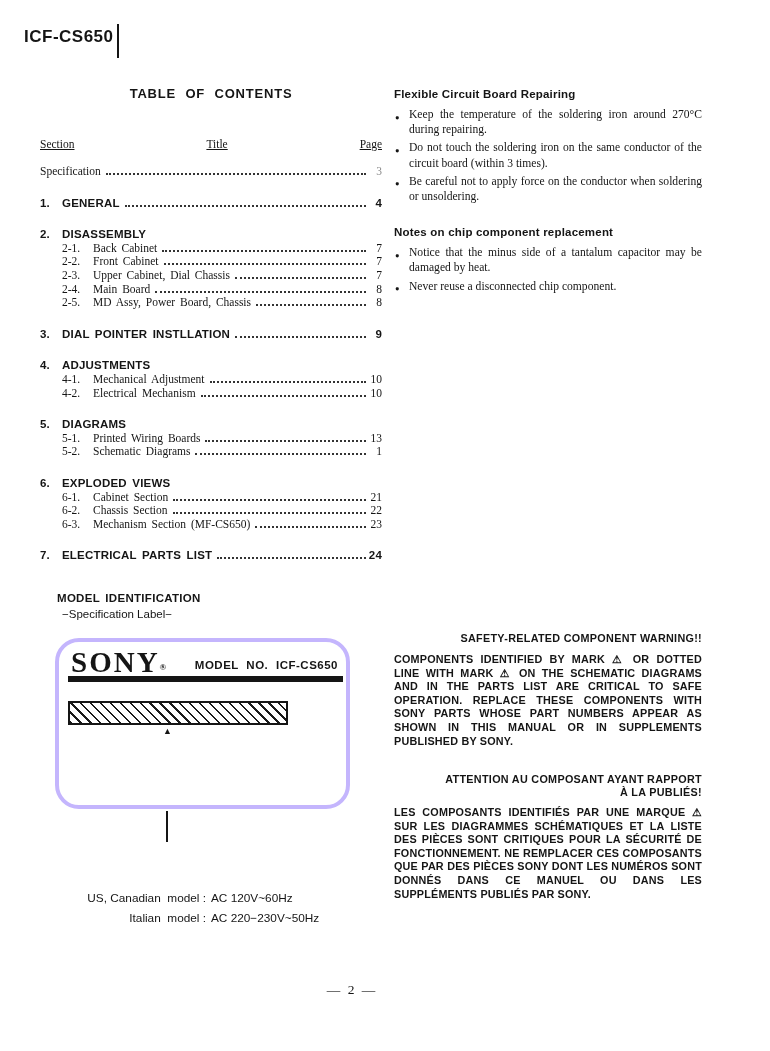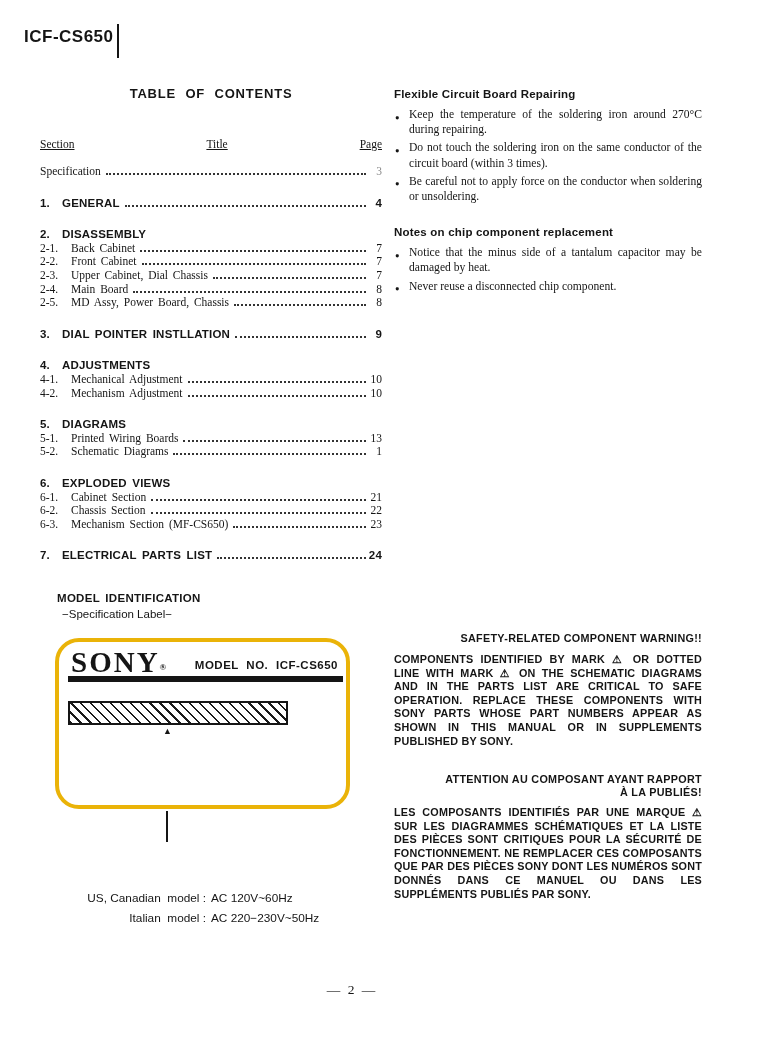--- a/index.html
+++ b/index.html
@@ -26,21 +26,21 @@
   .toc-head { display:flex; justify-content:space-between; margin-top:37px; font-size:11.5px; }
   .toc-head span { text-decoration:underline; }
   .toc-rows { margin-top:15px; font-size:11.5px; }
   .trow { display:flex; align-items:baseline; line-height:13.6px; }
   .trow .num { flex:none; }
   .trow .ttl { flex:none; padding-right:2px; word-spacing:2px; white-space:pre; }
   .leader { flex:1; border-bottom:2px dotted #333; height:10px; margin:0 3px; min-width:8px; }
   .pg { flex:none; min-width:13px; text-align:right; }
   .trow.section { font-family:"Liberation Sans", sans-serif; font-weight:bold; margin-top:18px; letter-spacing:0.2px; }
   .trow.section .num { width:22px; }
-  .trow.sub { }
+  .trow.sub { margin-left:22px; }
   .trow.sub .num { width:31px; }
   .trow.plain .pg { color:#8a8a8a; }
 
   
   .rcol { position:absolute; left:394px; top:88px; width:308px; }
   .note + .note { margin-top:22px; }
   .note-heading {
     font-family:"Liberation Sans", sans-serif; font-weight:bold; font-size:11.5px;
     margin-bottom:7px; letter-spacing:0.2px;
   }
@@ -51,21 +51,21 @@
   }
   .bullet::before { content:"●"; position:absolute; left:1px; top:2.5px; font-size:7.5px; }
 
   
   .model-id { position:absolute; left:57px; top:592px; width:310px; font-family:"Liberation Sans", sans-serif; }
   .mi-title { font-weight:bold; font-size:11.5px; letter-spacing:0.3px; word-spacing:2px; }
   .mi-sub { font-size:11.5px; margin-top:4px; margin-left:5px; }
 
   .spec-label {
     position:absolute; left:55px; top:638px; width:295px; height:171px;
-    border:4px solid #eab308; border-radius:24px;
+    border:4px solid #c4b5fd; border-radius:24px;
   }
   .sony-logo {
     position:absolute; left:12px; top:4px;
     font-family:"Liberation Serif", serif; font-weight:bold; font-size:29px; letter-spacing:2px;
   }
   .sony-reg { font-size:9px; letter-spacing:0; vertical-align:2px; }
   .model-no {
     position:absolute; right:8px; top:17px;
     font-family:"Liberation Sans", sans-serif; font-weight:bold; font-size:11.5px;
     letter-spacing:0.5px; word-spacing:4px;
@@ -177,21 +177,21 @@
 
     </div>
         <div class="trow sub">
       <span class="num">4-1.</span>
       <span class="ttl">Mechanical Adjustment</span>
       <span class="leader"></span>
       <span class="pg">10</span>
     </div>
         <div class="trow sub">
       <span class="num">4-2.</span>
-      <span class="ttl">Mechanism Adjustment</span>
+      <span class="ttl">Electrical Mechanism</span>
       <span class="leader"></span>
       <span class="pg">10</span>
     </div>
         <div class="trow section no-page">
       <span class="num">5.</span>
       <span class="ttl">DIAGRAMS</span>
 
     </div>
         <div class="trow sub">
       <span class="num">5-1.</span>

